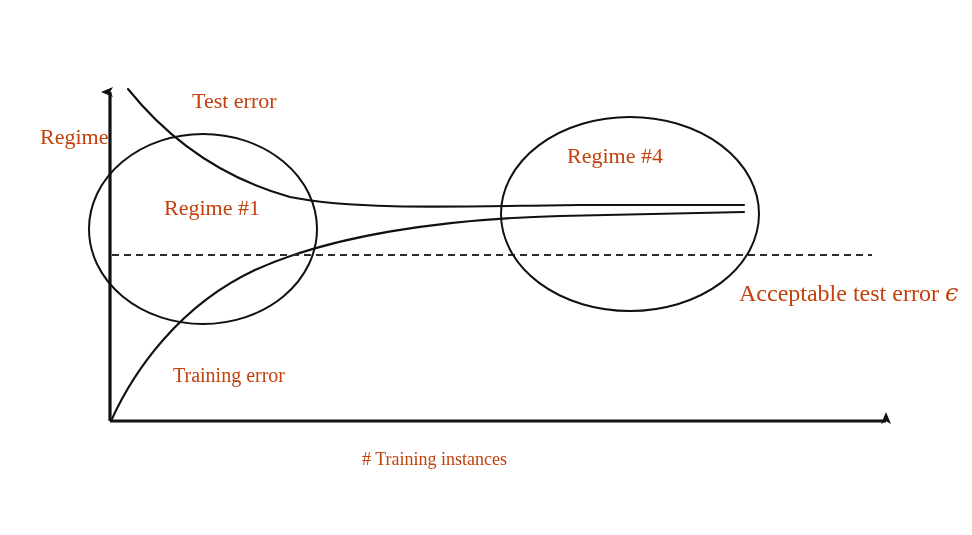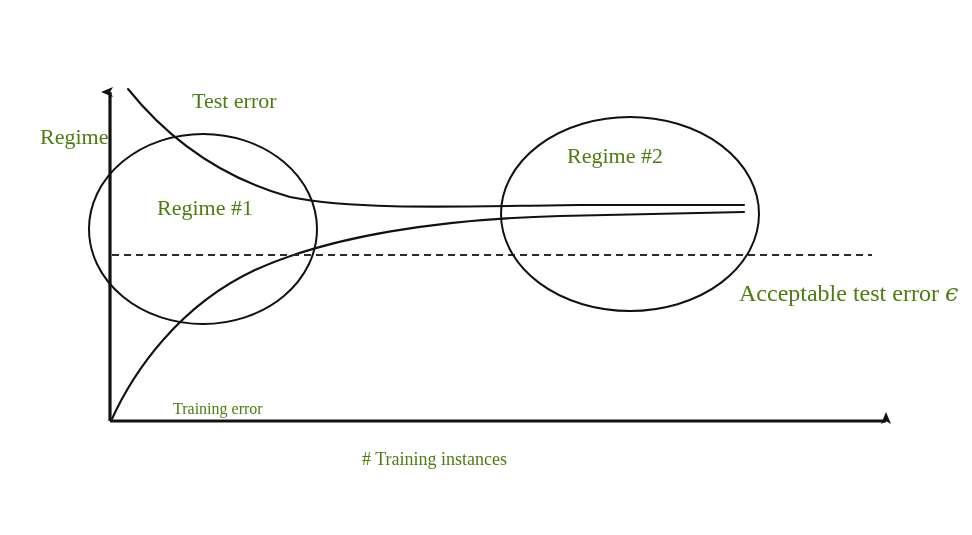--- a/index.html
+++ b/index.html
@@ -18,28 +18,28 @@
   #canvas {
     position: absolute;
     left: 0;
     top: 0;
     width: 972px;
     height: 535px;
   }
   .lbl {
     position: absolute;
     white-space: nowrap;
-    color: #4d7c0f;
+    color: #c2410c;
     font-family: "Liberation Serif", "DejaVu Serif", serif;
     line-height: 1;
   }
   #label-error        { left: 40px;  top: 126px; font-size: 22px; }
   #label-test-error   { left: 192px; top: 90px;  font-size: 22px; }
-  #label-training-err { left: 173px; top: 365px; font-size: 16px; margin-top: 36px; }
-  #label-regime-1     { left: 157px; top: 197px; font-size: 22px; }
+  #label-training-err { left: 173px; top: 365px; font-size: 20px; }
+  #label-regime-1     { left: 164px; top: 197px; font-size: 22px; }
   #label-regime-2     { left: 567px; top: 145px; font-size: 22px; }
   #label-acceptable   { left: 739px; top: 281px; font-size: 24px; }
   #label-xaxis        { left: 362px; top: 450px; font-size: 18px; }
   .eps {
     font-style: italic;
     font-family: "DejaVu Serif", "Liberation Serif", serif;
   }
 </style>
 </head>
 <body>
@@ -80,17 +80,17 @@
 </svg>
 
 <div class="lbl" id="label-error">Regime</div>
 
 <div class="lbl" id="label-test-error">Test error</div>
 
 <div class="lbl" id="label-training-err">Training error</div>
 
 <div class="lbl" id="label-regime-1">Regime #1</div>
 
-<div class="lbl" id="label-regime-2">Regime #2</div>
+<div class="lbl" id="label-regime-2">Regime #4</div>
 
 <div class="lbl" id="label-acceptable"><span>Acceptable test error</span><span class="eps" style="margin-left:6px;">ϵ</span></div>
 
 <div class="lbl" id="label-xaxis"># Training instances</div>
 
 </body></html>

